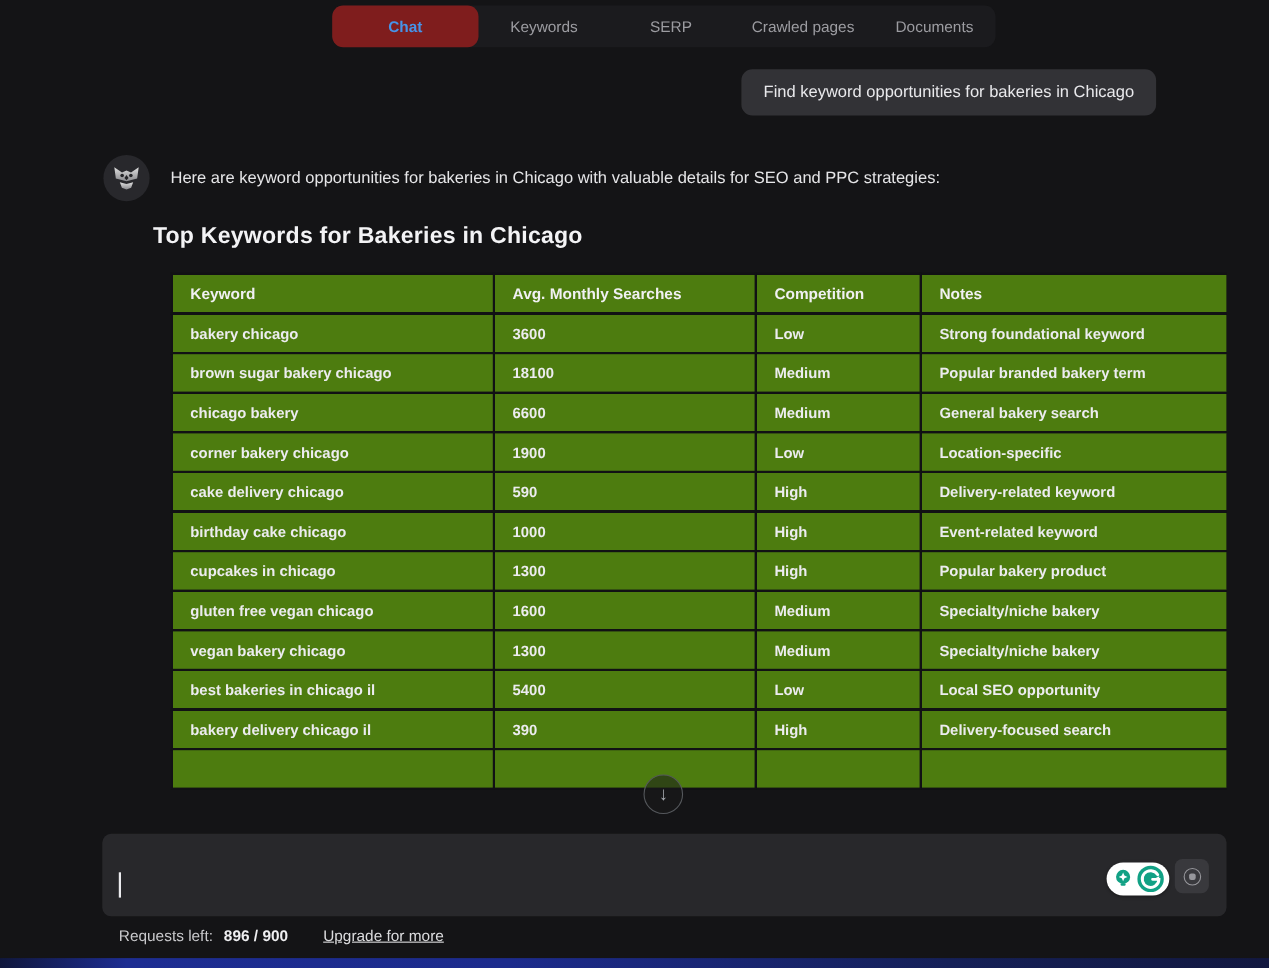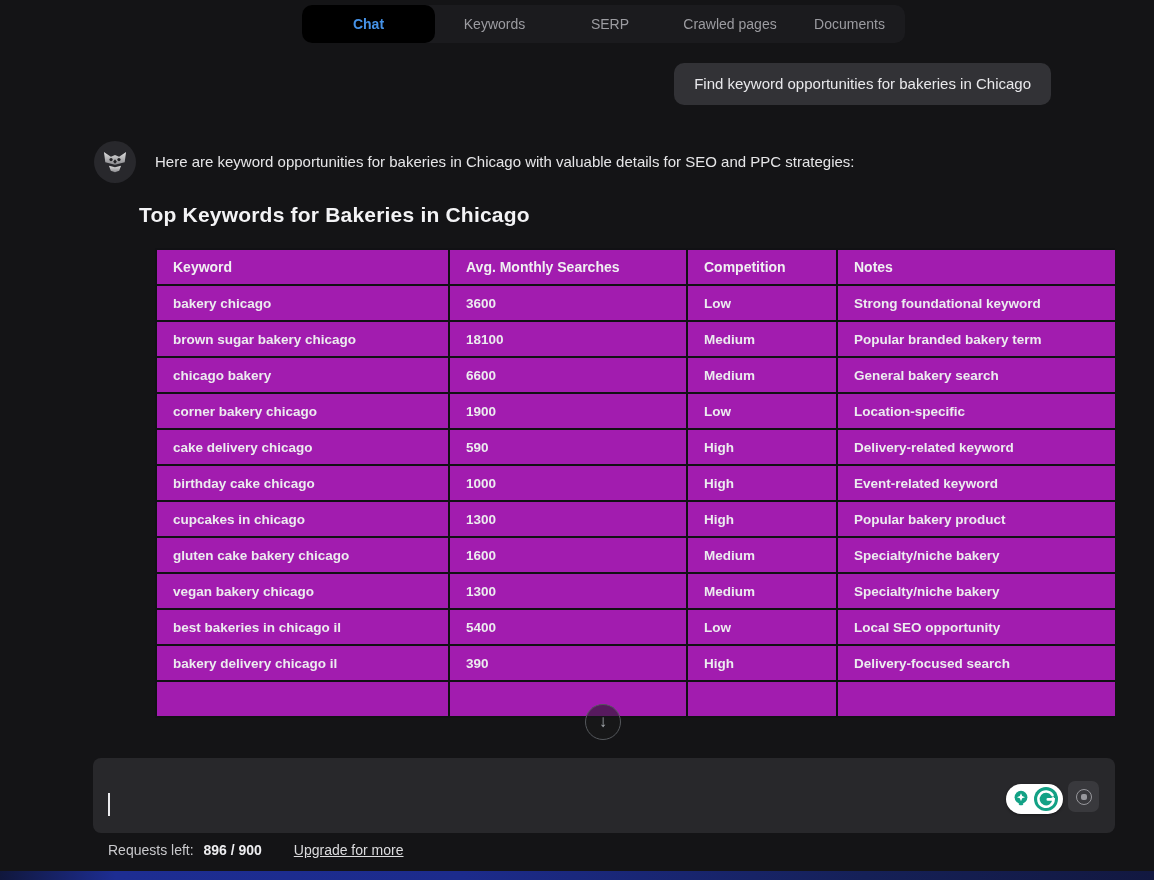--- a/index.html
+++ b/index.html
@@ -15,40 +15,40 @@
   .tabbar {
     position:absolute; left:302px; top:5px; width:603px; height:38px;
     background:#1b1b1e; border-radius:10px; display:flex; align-items:stretch;
   }
   .tab {
     display:flex; align-items:center; justify-content:center;
     color:#9c9ca1; font-size:14px; cursor:pointer; white-space:nowrap;
   }
   .tab.t0 { width:133px; } .tab.t1 { width:119px; } .tab.t2 { width:112px; }
   .tab.t3 { width:128px; } .tab.t4 { width:111px;text-align:right; }
-  .tab.active { background:#000000; border-radius:10px; color:#4693e8; font-weight:700;text-align:center; }
+  .tab.active { background:#7f1d1d; border-radius:10px; color:#4693e8; font-weight:700;text-align:center; }
   
   .user-bubble {
     position:absolute; top:63px; right:103px; height:42px; line-height:42px;
     padding:0 20px; background:#323236; border-radius:10px;
     color:#e9e9ec; font-size:15px; white-space:nowrap;
   }
   
   .avatar {
     position:absolute; left:94px; top:141px; width:42px; height:42px;
     border-radius:50%; background:#28282c;
     display:flex; align-items:center; justify-content:center;
   }
   .intro { position:absolute; left:155px; top:153px; font-size:15px; color:#e6e6e8; }
   .heading { position:absolute; left:139px; top:203px; font-size:21px; font-weight:700; color:#f3f3f5; letter-spacing:.2px; }
   
   .table-wrap { position:absolute; left:155px; top:248px; width:960px; height:509px; overflow:hidden; }
   table { border-collapse:collapse; width:960px; table-layout:fixed; }
   th, td {
-    background:#a21caf; border:2px solid #111114;
+    background:#4d7c0f; border:2px solid #111114;
     height:36px; padding:0 6px 0 16px; text-align:left; vertical-align:middle;
     font-size:13.5px; font-weight:600; color:#ececef;
     overflow:hidden; white-space:nowrap;
   }
   th { font-size:14px; font-weight:700; color:#f0f0f2; }
   
   .scroll-btn {
     position:absolute; left:585px; top:704px; width:36px; height:36px;
     border-radius:50%; border:1px solid #55585c; background:rgba(25,25,28,0.55);
     color:#a7abb0; display:flex; align-items:center; justify-content:center;
@@ -174,21 +174,21 @@
         <td>High</td>
         <td>Event-related keyword</td>
       </tr>
       <tr>
         <td>cupcakes in chicago</td>
         <td>1300</td>
         <td>High</td>
         <td>Popular bakery product</td>
       </tr>
       <tr>
-        <td>gluten cake bakery chicago</td>
+        <td>gluten free vegan chicago</td>
         <td>1600</td>
         <td>Medium</td>
         <td>Specialty/niche bakery</td>
       </tr>
       <tr>
         <td>vegan bakery chicago</td>
         <td>1300</td>
         <td>Medium</td>
         <td>Specialty/niche bakery</td>
       </tr>

